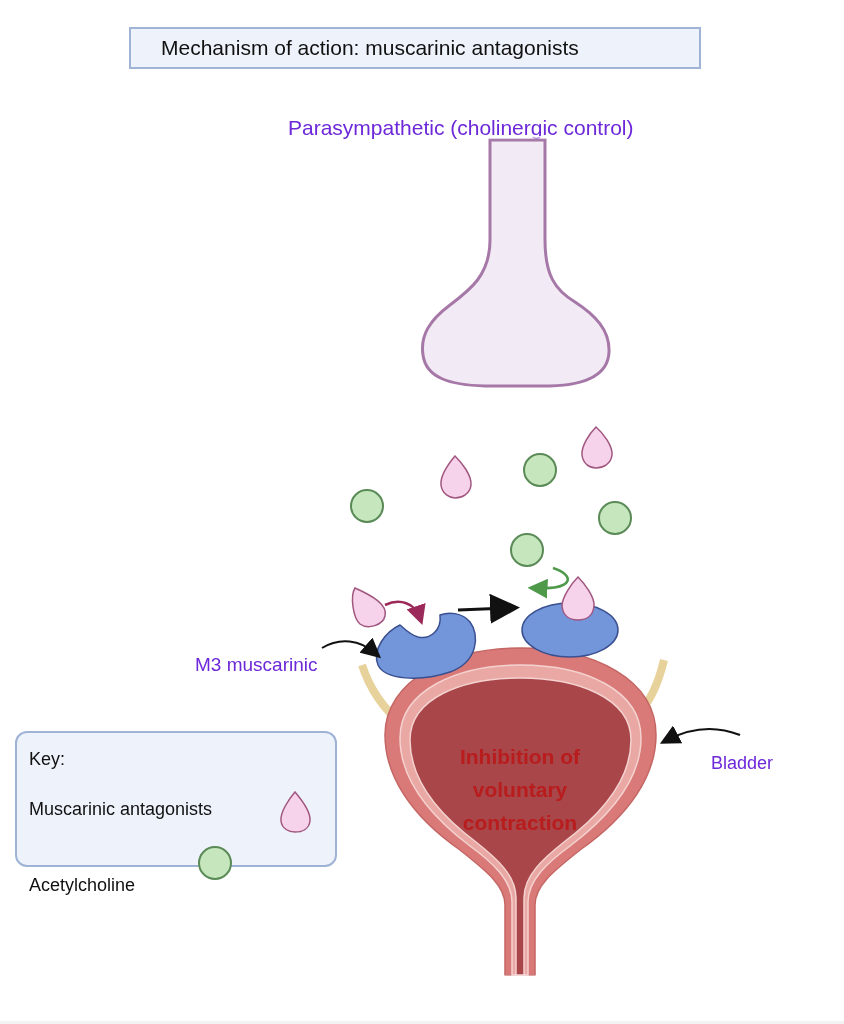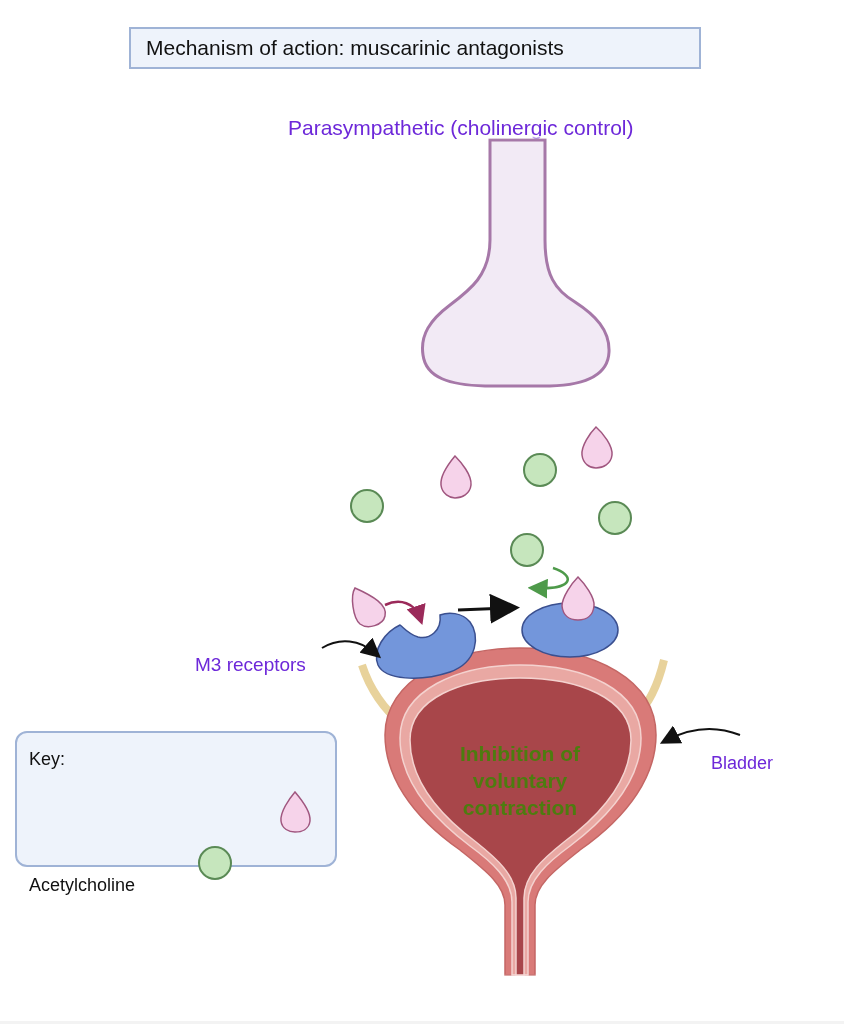--- a/index.html
+++ b/index.html
@@ -1,23 +1,23 @@
 <!DOCTYPE html>
 <html><head>
 <meta charset="utf-8">
 <style>
   html, body { margin:0; padding:0; background:#ffffff; }
   body { width:844px; height:1024px; position:relative; overflow:hidden; font-family:"Liberation Sans", sans-serif; color:#111; }
-  .title-box { position:absolute; left:129px; top:27px; width:572px; height:42px; box-sizing:border-box; background:#eef3fb; border:2px solid #9fb3d6; display:flex; align-items:center; padding-left:15px; font-size:21px; color:#111; }
+  .title-box { position:absolute; left:129px; top:27px; width:572px; height:42px; box-sizing:border-box; background:#eef3fb; border:2px solid #9fb3d6; display:flex; align-items:center; padding-left:30px; font-size:21px; color:#111; }
   .label { position:absolute; font-size:21px; color:#6d28d9; white-space:nowrap; }
   .key-box { position:absolute; left:15px; top:731px; width:322px; height:136px; box-sizing:border-box; background:#eef3fb; border:2px solid #9fb3d6; border-radius:12px; }
   .key-title { position:absolute; left:12px; top:16px; font-size:18px; }
   .key-item { position:absolute; left:12px; font-size:18px; white-space:nowrap; }
   svg.scene { position:absolute; left:0; top:0; }
-  .inner-text { position:absolute; left:430px; top:740px; width:180px; text-align:center; font-weight:bold; font-size:21px; line-height:27px; color:#4d7c0f; }
+  .inner-text { position:absolute; left:430px; top:740px; width:180px; text-align:center; font-weight:bold; font-size:21px; line-height:33px; color:#b91c1c; }
   .bottom-strip { position:absolute; left:0; bottom:0; width:844px; height:3px; background:#f3f3f3; }
 </style>
 </head>
 <body>
 
 <div class="title-box">
     <span>Mechanism of action: muscarinic antagonists</span>
   </div>
 
 <div class="label" style="left:288px; top:116px;">Parasympathetic (cholinergic control)</div>
@@ -72,26 +72,29 @@
   <circle cx="540" cy="470" r="16" fill="#c6e6bd" stroke="#5a8a55" stroke-width="2"></circle>
   <circle cx="615" cy="518" r="16" fill="#c6e6bd" stroke="#5a8a55" stroke-width="2"></circle>
   <circle cx="527" cy="550" r="16" fill="#c6e6bd" stroke="#5a8a55" stroke-width="2"></circle>
 
   <path d="M455,456 C450,462 440,475 441,485 C442,494 450,498 455,498 C462,498 470,494 471,485 C472,475 461,462 455,456 Z" fill="#f6d3ea" stroke="#a0567f" stroke-width="1.5"></path>
   <path d="M596,427 C590,433 581,446 582,455 C583,464 590,468 596,468 C603,468 611,464 612,455 C613,446 603,433 596,427 Z" fill="#f6d3ea" stroke="#a0567f" stroke-width="1.5"></path>
   <path d="M355,588 C350,596 353,618 360,624 C368,630 383,625 385,616 C388,605 373,596 355,588 Z" fill="#f6d3ea" stroke="#a0567f" stroke-width="1.5"></path>
   <path d="M578,577 C572,583 562,597 562,606 C563,616 570,620 578,620 C586,620 593,616 594,606 C595,597 584,583 578,577 Z" fill="#f6d3ea" stroke="#a0567f" stroke-width="1.5"></path>
 </svg>
 
-<div class="label" style="left:195px; top:654px; font-size:19px;">M3 receptors</div>
+<div class="label" style="left:195px; top:654px; font-size:19px;">M3 muscarinic</div>
 <div class="label" style="left:711px; top:753px; font-size:18px;">Bladder</div>
 <div class="inner-text">Inhibition of voluntary contraction</div>
 
 <div class="key-box">
   <div class="key-title">Key:</div>
+  <div class="key-item" style="top:66px;">
+    <span>Muscarinic antagonists</span>
+  </div>
   <svg style="position:absolute; left:260px; top:57px;" width="36" height="44">
     <path d="M18,2 C12,9 3,22 4,31 C5,39 12,42 18,42 C25,42 32,39 33,31 C34,22 24,9 18,2 Z" fill="#f6d3ea" stroke="#a0567f" stroke-width="1.5"></path>
   </svg>
   <div class="key-item" style="top:118px;margin-top:24px;">
     <span>Acetylcholine</span>
   </div>
   <svg style="position:absolute; left:179px; top:111px;" width="38" height="38">
     <circle cx="19" cy="19" r="16" fill="#c6e6bd" stroke="#5a8a55" stroke-width="2"></circle>
   </svg>
 </div>

